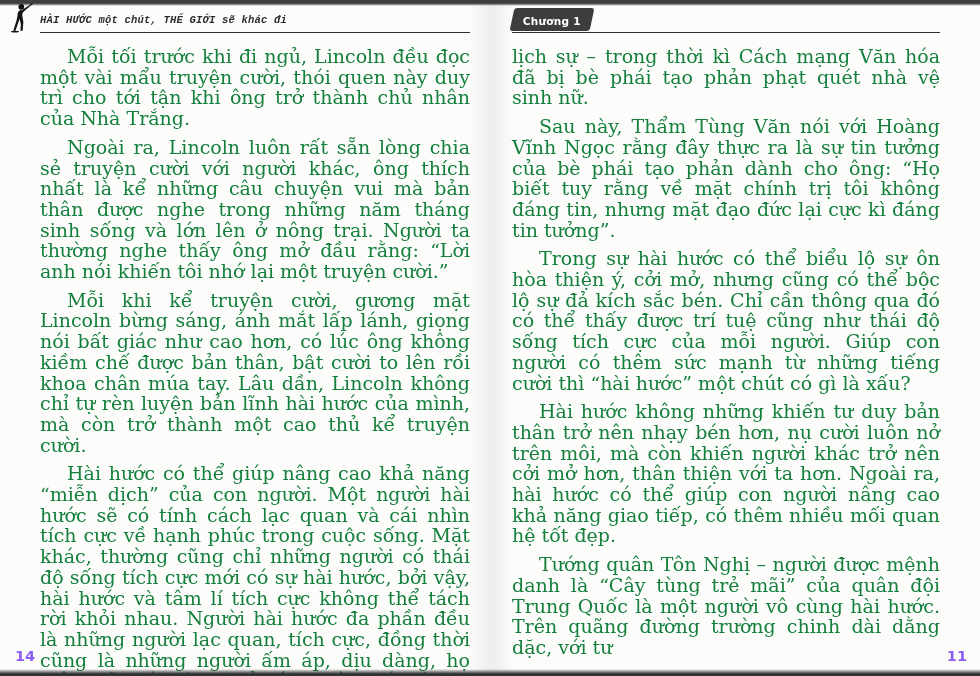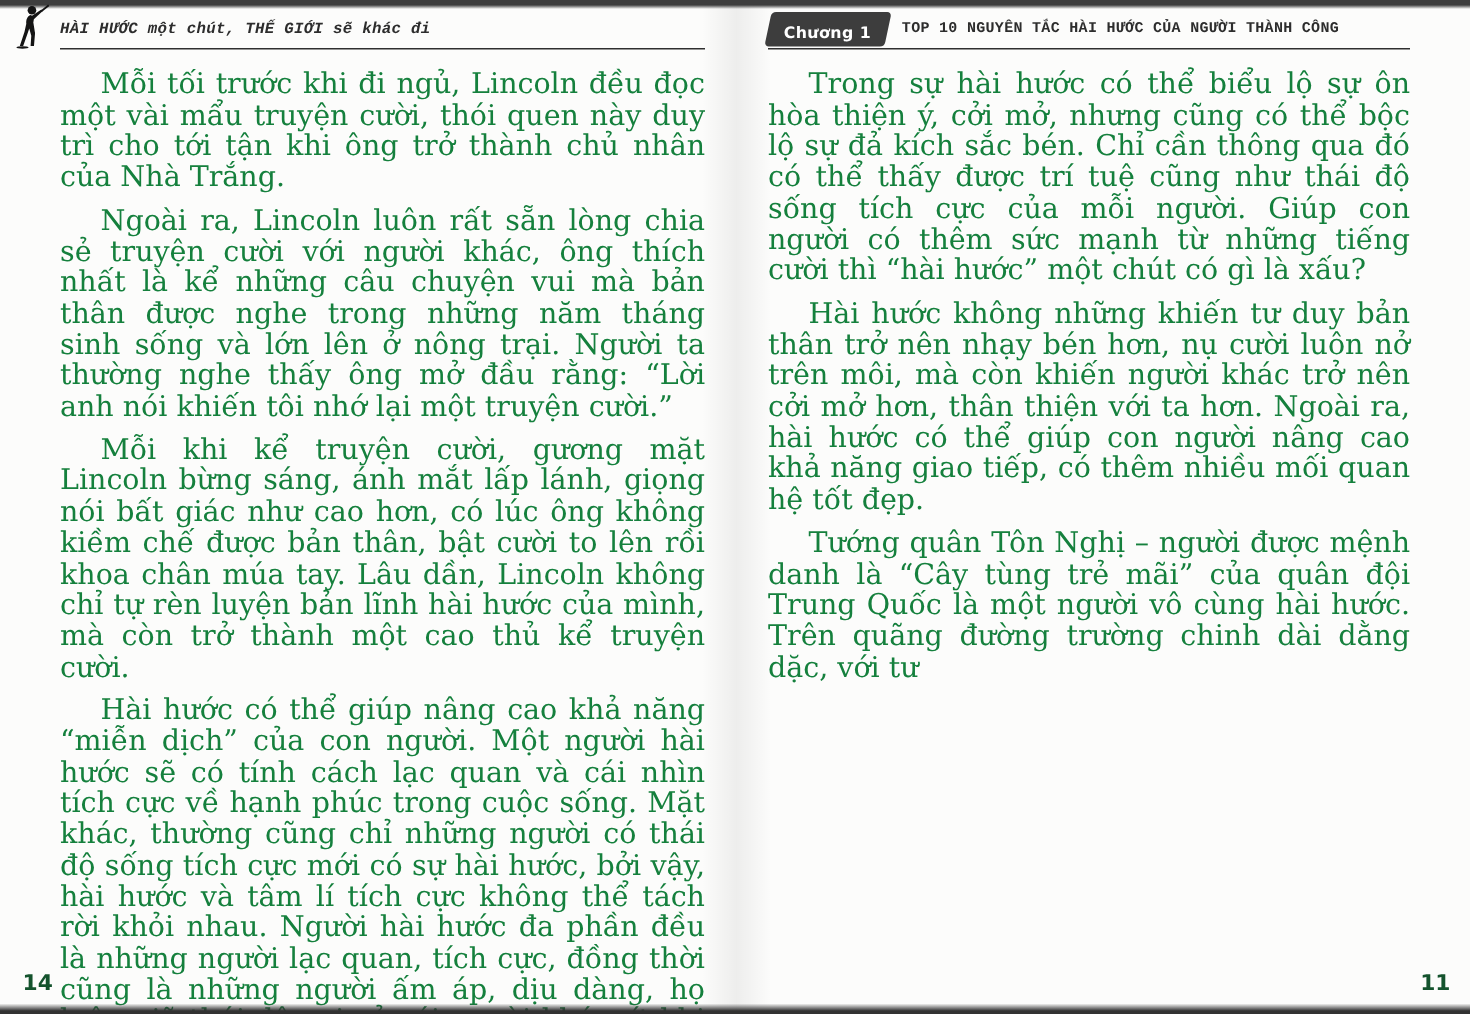--- a/index.html
+++ b/index.html
@@ -47,21 +47,21 @@
   .page-body { margin-top:13px; }
   .page-body p {
     font-size:19px; line-height:20.7px; text-align:justify;
     text-indent:27px; color:#15803d; margin-bottom:8px;
   }
   .page-body p.no-indent { text-indent:0; }
 
   .page-number {
     position:absolute; bottom:4px;
     font-family:"DejaVu Sans", sans-serif; font-weight:bold;
-    font-size:14.5px; color:#14532d;
+    font-size:14.5px; color:#8b5cf6;
   }
   .page-left  .page-number { left:-25px; }
   .page-right .page-number { right:-27px; }
 
   .golfer { position:absolute; left:6px; top:1px; z-index:7; line-height:0; }
 </style>
 </head>
 <body>
 
 <div class="book">
@@ -92,24 +92,25 @@
     <div class="page-number">14</div>
   </div>
 
   <div class="spine"></div>
 
   <div class="page page-right">
     <div class="page-header">
       <span class="chapter-badge">
         <span class="chapter-badge-text">Chương 1</span>
       </span>
-      <span class="running-title">TOP 10 NGUYÊN TẮC HÀI HƯỚC CỦA NGƯỜI THÀNH CÔNG</span>
     </div>
     <div class="header-rule"></div>
     <div class="page-body">
+      <p class="no-indent">lịch sự – trong thời kì Cách mạng Văn hóa đã bị bè phái tạo phản phạt quét nhà vệ sinh nữ.</p>
+      <p>Sau này, Thẩm Tùng Văn nói với Hoàng Vĩnh Ngọc rằng đây thực ra là sự tin tưởng của bè phái tạo phản dành cho ông: “Họ biết tuy rằng về mặt chính trị tôi không đáng tin, nhưng mặt đạo đức lại cực kì đáng tin tưởng”.</p>
       <p>Trong sự hài hước có thể biểu lộ sự ôn hòa thiện ý, cởi mở, nhưng cũng có thể bộc lộ sự đả kích sắc bén. Chỉ cần thông qua đó có thể thấy được trí tuệ cũng như thái độ sống tích cực của mỗi người. Giúp con người có thêm sức mạnh từ những tiếng cười thì “hài hước” một chút có gì là xấu?</p>
       <p>Hài hước không những khiến tư duy bản thân trở nên nhạy bén hơn, nụ cười luôn nở trên môi, mà còn khiến người khác trở nên cởi mở hơn, thân thiện với ta hơn. Ngoài ra, hài hước có thể giúp con người nâng cao khả năng giao tiếp, có thêm nhiều mối quan hệ tốt đẹp.</p>
       <p>Tướng quân Tôn Nghị – người được mệnh danh là “Cây tùng trẻ mãi” của quân đội Trung Quốc là một người vô cùng hài hước. Trên quãng đường trường chinh dài dằng dặc, với tư</p>
     </div>
     <div class="page-number">11</div>
   </div>
 
   <div class="edge-bottom"></div>
 </div>
 

